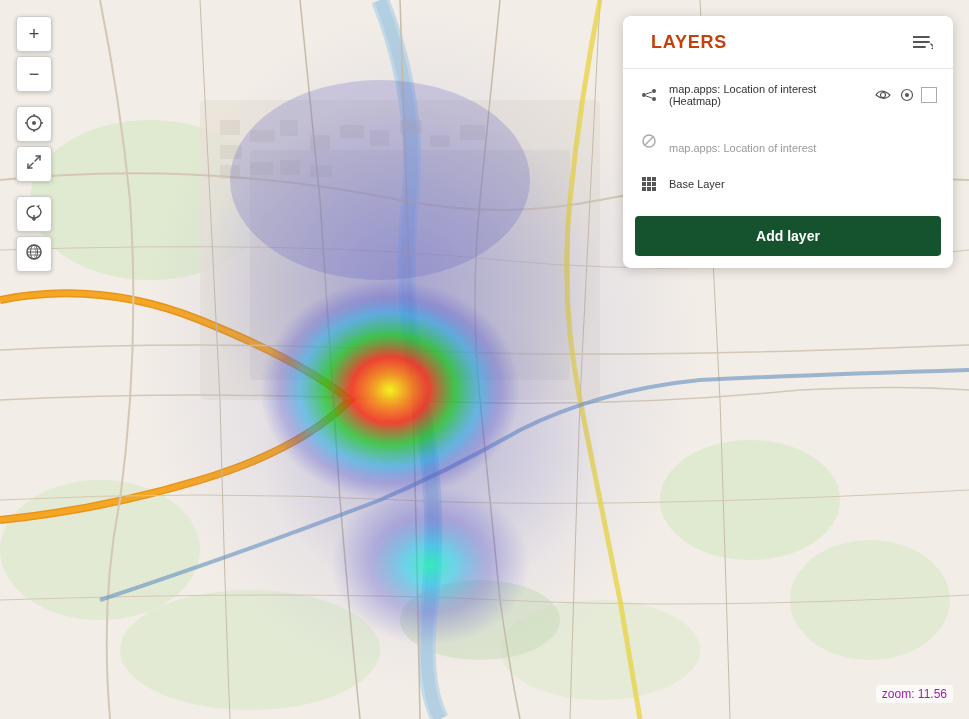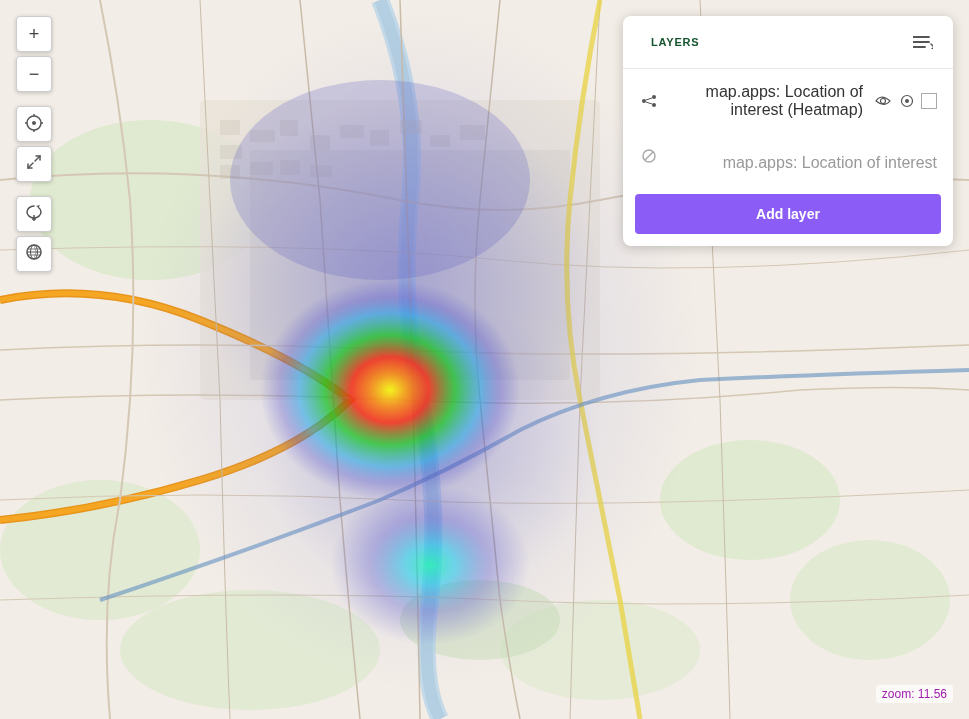--- a/index.html
+++ b/index.html
@@ -74,24 +74,24 @@
 
     #layers-header {
       display: flex;
       align-items: center;
       justify-content: space-between;
       padding: 12px 16px;
       border-bottom: 1px solid #e8e8e8;
     }
 
     #layers-title {
-      font-size: 11px;
+      font-size: 18px;
       font-weight: 700;
       letter-spacing: 0.8px;
-      color: #14532d;
+      color: #c2410c;
       text-transform: uppercase;
       padding-left: 12px;
     }
 
     #layers-menu-btn {
       width: 28px;
       height: 28px;
       display: flex;
       align-items: center;
       justify-content: center;
@@ -118,23 +118,22 @@
       display: flex;
       align-items: center;
       justify-content: center;
       flex-shrink: 0;
       color: #666;
       font-size: 14px;
     }
 
     .layer-label {
       flex: 1;
-      font-size: 16px;
+      font-size: 11px;
       color: #333;
-      text-align: right;
     }
 
     .layer-label.disabled {
       color: #999;
       margin-top: 15px;
     }
 
     .layer-controls {
       display: flex;
       align-items: center;
@@ -156,21 +155,21 @@
       width: 16px;
       height: 16px;
       border: 1px solid #aaa;
       display: flex;
       align-items: center;
       justify-content: center;
     }
 
     #add-layer-btn {
       margin: 8px 12px 12px;
-      background: #8b5cf6;
+      background: #14532d;
       color: white;
       border: none;
       border-radius: 4px;
       padding: 12px;
       width: calc(100% - 24px);
       font-size: 14px;
       font-weight: 600;
       cursor: pointer;
       text-align: center;
     }
@@ -402,20 +401,36 @@
       <div class="layer-item">
         <div class="layer-icon">
           <svg width="16" height="16" viewBox="0 0 16 16" fill="none" xmlns="http://www.w3.org/2000/svg">
             <circle cx="8" cy="8" r="6" stroke="#aaa" stroke-width="1.5" fill="none"></circle>
             <line x1="12" y1="4" x2="4" y2="12" stroke="#aaa" stroke-width="1.5"></line>
           </svg>
         </div>
         <span class="layer-label disabled">map.apps: Location of interest</span>
       </div>
 
+      <div class="layer-item">
+        <div class="layer-icon">
+          <svg width="16" height="16" viewBox="0 0 16 16" fill="none" xmlns="http://www.w3.org/2000/svg">
+            <rect x="1" y="1" width="4" height="4" fill="#555"></rect>
+            <rect x="6" y="1" width="4" height="4" fill="#555"></rect>
+            <rect x="11" y="1" width="4" height="4" fill="#555"></rect>
+            <rect x="1" y="6" width="4" height="4" fill="#555"></rect>
+            <rect x="6" y="6" width="4" height="4" fill="#555"></rect>
+            <rect x="11" y="6" width="4" height="4" fill="#555"></rect>
+            <rect x="1" y="11" width="4" height="4" fill="#555"></rect>
+            <rect x="6" y="11" width="4" height="4" fill="#555"></rect>
+            <rect x="11" y="11" width="4" height="4" fill="#555"></rect>
+          </svg>
+        </div>
+        <span class="layer-label">Base Layer</span>
+      </div>
 
     </div>
 
     <button id="add-layer-btn">Add layer</button>
   </div>
 
   <div id="zoom-indicator">zoom: 11.56</div>
 </div>
 
 </body></html>

